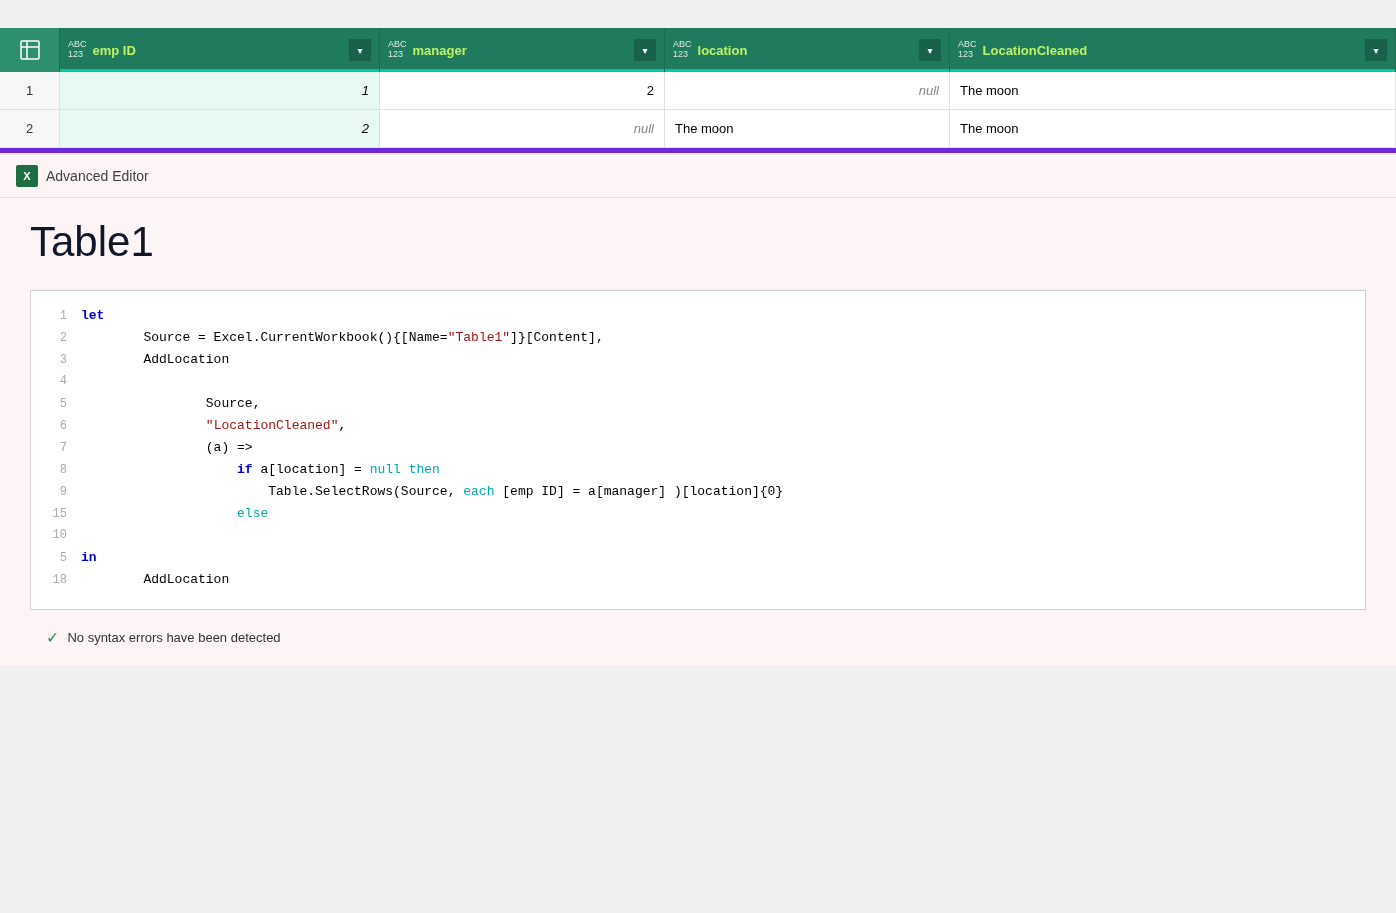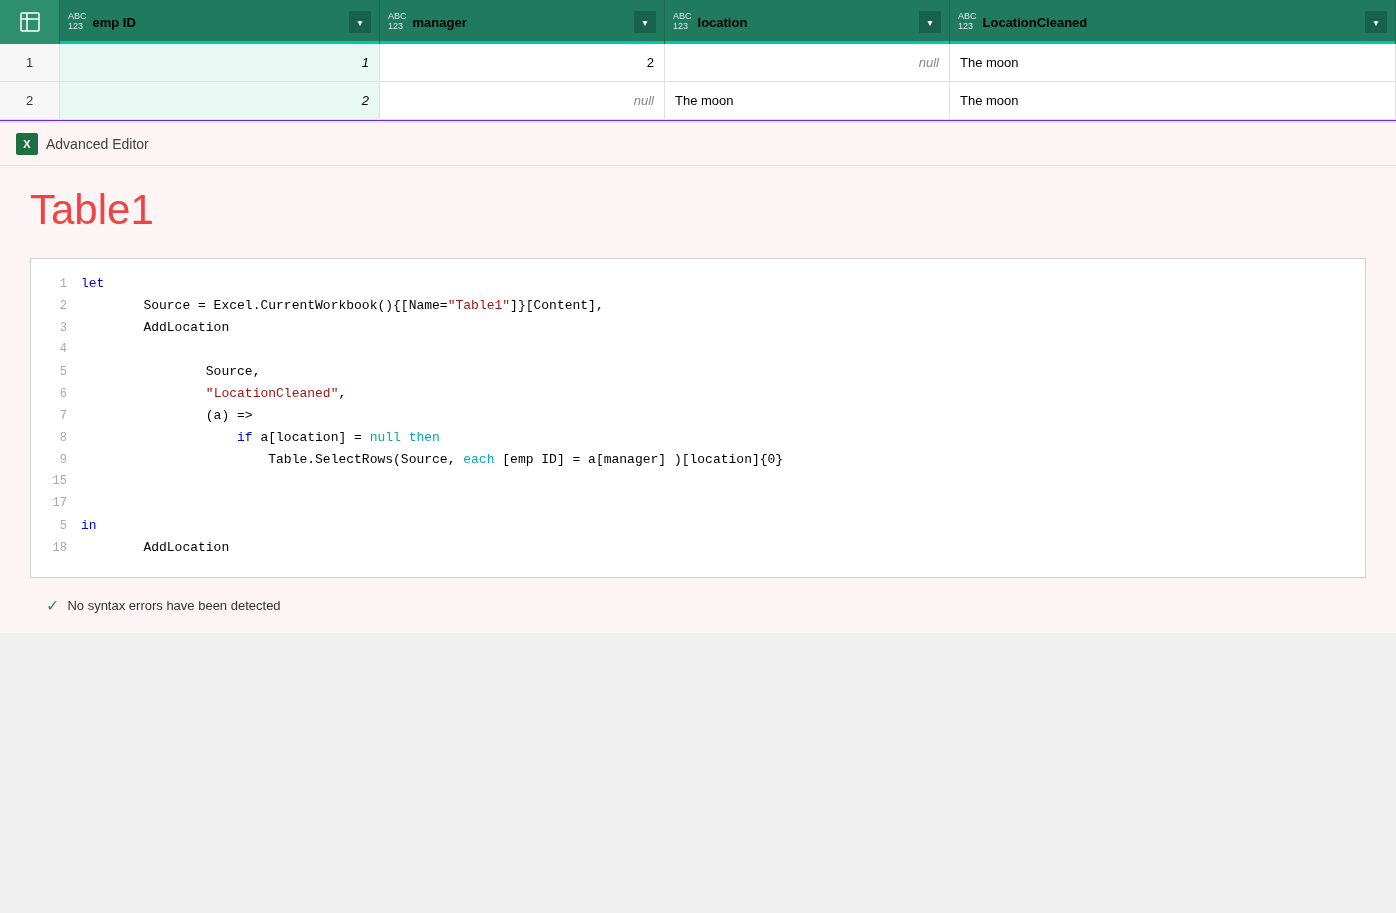--- a/index.html
+++ b/index.html
@@ -6,21 +6,22 @@
     body {
       font-family: 'Segoe UI', Arial, sans-serif;
       background: #f0f0f0;
       font-size: 13px;
       color: #000;
     }
 
     
     .table-section {
       background: #fff;
-      border-bottom: 1px solid #6d28d9;
+      border-bottom: 5px solid #6d28d9;
+      margin-top: 28px;
     }
 
     .table-header-row {
       display: flex;
       background: #1f7a5e;
       color: #fff;
       height: 44px;
       align-items: stretch;
     }
 
@@ -52,21 +53,21 @@
     .col-type {
       font-size: 9px;
       line-height: 1.1;
       color: rgba(255,255,255,0.85);
       font-weight: normal;
     }
 
     .col-name {
       font-size: 13px;
       font-weight: 600;
-      color: #000000;
+      color: #bef264;
     }
 
     .col-dropdown {
       background: rgba(0,0,0,0.2);
       border: none;
       color: #fff;
       width: 22px;
       height: 22px;
       display: flex;
       align-items: center;
@@ -185,21 +186,21 @@
       font-weight: 400;
     }
 
     .editor-content {
       padding: 20px 30px 10px 30px;
     }
 
     .query-name {
       font-size: 42px;
       font-weight: 300;
-      color: #ef4444;
+      color: #0f172a;
       margin-bottom: 24px;
     }
 
     .code-block {
       background: #fff;
       border: 1px solid #d0d0d0;
       padding: 16px 0;
       font-family: 'Consolas', 'Courier New', monospace;
       font-size: 13px;
       margin-bottom: 10px;
@@ -222,21 +223,21 @@
       user-select: none;
     }
 
     .line-content {
       flex: 1;
       padding-right: 10px;
       white-space: pre;
     }
 
     
-    .kw { color: #0000cd; font-weight: normal; } 
+    .kw { color: #0000cd; font-weight: bold; } 
     .kw2 { color: #00aaaa; } 
     .str { color: #a31515; }
 
     
     .status-bar {
       display: flex;
       align-items: center;
       gap: 8px;
       padding: 8px 16px;
       font-size: 13px;
@@ -370,24 +371,25 @@
         <span class="line-content">                    <span class="kw">if</span> a[location] = <span class="kw2">null</span> <span class="kw2">then</span></span>
       </div>
 
       <div class="code-line">
         <span class="line-num">9</span>
         <span class="line-content">                        Table.SelectRows(Source, <span class="kw2">each</span> [emp ID] = a[manager] )[location]{0}</span>
       </div>
 
       <div class="code-line">
         <span class="line-num">15</span>
-      </div>
-
-      <div class="code-line">
-        <span class="line-num">17</span>
+        <span class="line-content">                    <span class="kw2">else</span></span>
+      </div>
+
+      <div class="code-line">
+        <span class="line-num">10</span>
       </div>
 
 
       <div class="code-line">
         <span class="line-num">5</span>
         <span class="line-content"><span class="kw">in</span></span>
       </div>
 
       <div class="code-line">
         <span class="line-num">18</span>

